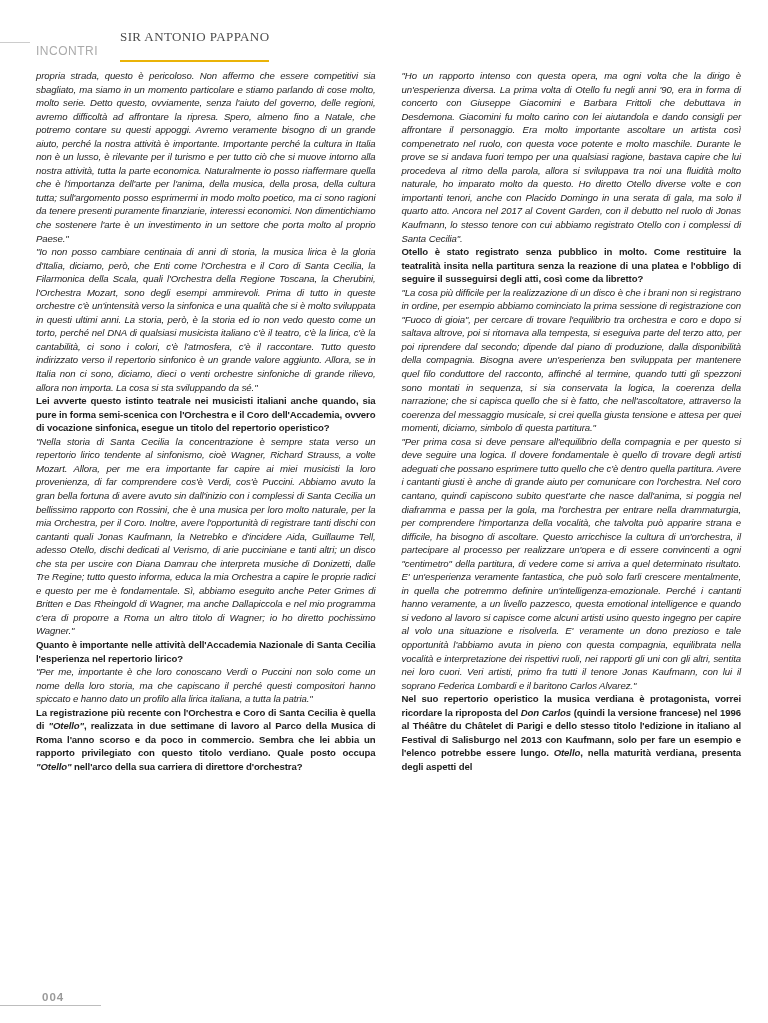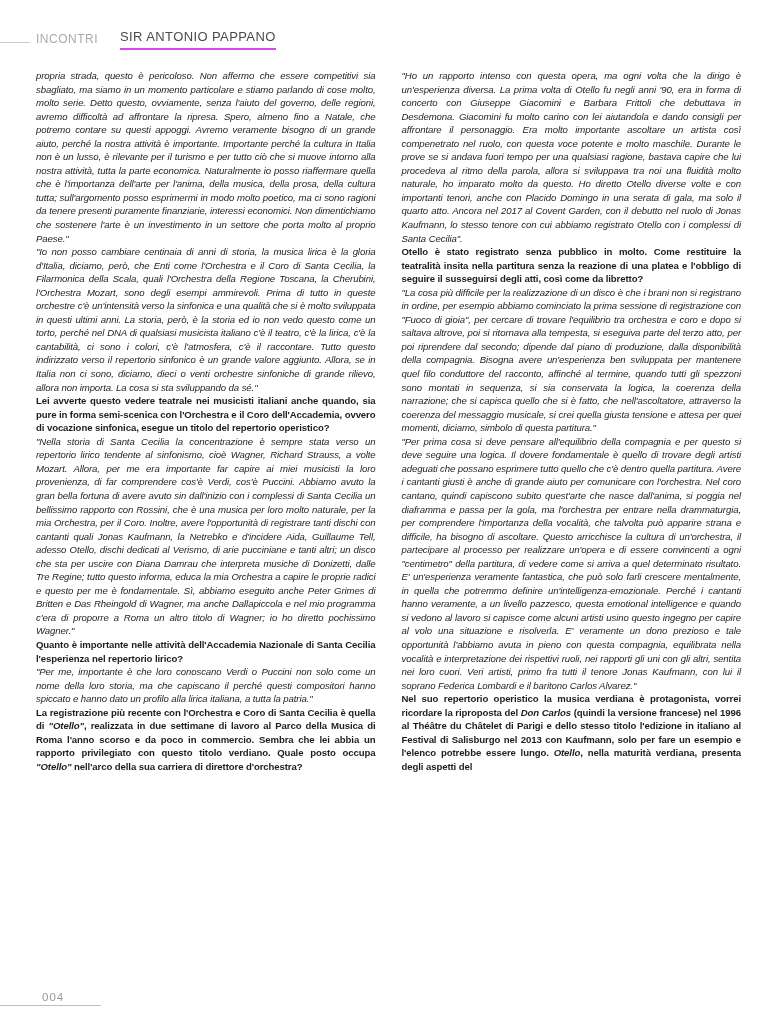--- a/index.html
+++ b/index.html
@@ -9,54 +9,54 @@
     font-family:"Liberation Sans",sans-serif;
     -webkit-font-smoothing:antialiased;
   }
   
   .edge-rule{position:absolute;top:42px;left:0;width:30px;border-top:1px solid #cccccc;}
   .header{position:absolute;top:27px;left:36px;white-space:nowrap;}
   .section-label{
     display:inline-block;color:#aaaaaa;font-size:12px;letter-spacing:.5px;
     margin-right:22px;vertical-align:bottom;padding-bottom:4px;
   }
-  .title-wrap{display:inline-block;border-bottom:2px solid #d946ef;padding-bottom:3px;}
+  .title-wrap{display:inline-block;border-bottom:2px solid #eab308;padding-bottom:15px;font-family:Liberation Serif, serif;}
   .page-title{color:#4b4b4b;font-size:13px;letter-spacing:.4px;}
   
   .cols{
     position:absolute;top:69px;left:36px;right:27px;bottom:40px;
     display:flex;gap:26px;
   }
   .col{flex:1;min-width:0;text-align:justify;
     font-size:9.6px;line-height:13.55px;letter-spacing:-0.1px;color:#1e1e1e;}
   .col p{margin:0;}
   p.a{font-style:italic;}
   p.q{font-weight:bold;}
   .qi{font-style:italic;}
   
   .footer{
     position:absolute;left:0;bottom:17px;width:101px;
-    border-bottom:1px solid #bdbdbd;padding-bottom:2px;
+    border-bottom:1px solid #bdbdbd;padding-bottom:2px;font-weight:bold;
   }
   .page-number{color:#9a9a9a;font-size:11.5px;letter-spacing:1px;padding-left:42px;}
 </style>
 </head>
 <body>
 
 <div class="edge-rule"></div>
 
 <div class="header">
   <span class="section-label">INCONTRI</span><span class="title-wrap"><span class="page-title">SIR ANTONIO PAPPANO</span></span>
 </div>
 
 <div class="cols">
   <div class="col">
       <p class="a"><span>propria strada, questo è pericoloso. Non affermo che essere competitivi sia sbagliato, ma siamo in un momento particolare e stiamo parlando di cose molto, molto serie. Detto questo, ovviamente, senza l'aiuto del governo, delle regioni, avremo difficoltà ad affrontare la ripresa. Spero, almeno fino a Natale, che potremo contare su questi appoggi. Avremo veramente bisogno di un grande aiuto, perché la nostra attività è importante. Importante perché la cultura in Italia non è un lusso, è rilevante per il turismo e per tutto ciò che si muove intorno alla nostra attività, tutta la parte economica. Naturalmente io posso riaffermare quella che è l'importanza dell'arte per l'anima, della musica, della prosa, della cultura tutta; sull'argomento posso esprimermi in modo molto poetico, ma ci sono ragioni da tenere presenti puramente finanziarie, interessi economici. Non dimentichiamo che sostenere l'arte è un investimento in un settore che porta molto al proprio Paese."</span></p>
       <p class="a"><span>"Io non posso cambiare centinaia di anni di storia, la musica lirica è la gloria d'Italia, diciamo, però, che Enti come l'Orchestra e il Coro di Santa Cecilia, la Filarmonica della Scala, quali l'Orchestra della Regione Toscana, la Cherubini, l'Orchestra Mozart, sono degli esempi ammirevoli. Prima di tutto in queste orchestre c'è un'intensità verso la sinfonica e una qualità che si è molto sviluppata in questi ultimi anni. La storia, però, è la storia ed io non vedo questo come un torto, perché nel DNA di qualsiasi musicista italiano c'è il teatro, c'è la lirica, c'è la cantabilità, ci sono i colori, c'è l'atmosfera, c'è il raccontare. Tutto questo indirizzato verso il repertorio sinfonico è un grande valore aggiunto. Allora, se in Italia non ci sono, diciamo, dieci o venti orchestre sinfoniche di grande rilievo, allora non importa. La cosa si sta sviluppando da sé."</span></p>
-      <p class="q"><span>Lei avverte questo vedere teatrale nei musicisti italiani anche quando, sia pure in forma semi-scenica con l'Orchestra e il Coro dell'Accademia, ovvero di vocazione sinfonica, esegue un titolo del repertorio operistico?</span></p>
+      <p class="q"><span>Lei avverte questo istinto teatrale nei musicisti italiani anche quando, sia pure in forma semi-scenica con l'Orchestra e il Coro dell'Accademia, ovvero di vocazione sinfonica, esegue un titolo del repertorio operistico?</span></p>
       <p class="a"><span>"Nella storia di Santa Cecilia la concentrazione è sempre stata verso un repertorio lirico tendente al sinfonismo, cioè Wagner, Richard Strauss, a volte Mozart. Allora, per me era importante far capire ai miei musicisti la loro provenienza, di far comprendere cos'è Verdi, cos'è Puccini. Abbiamo avuto la gran bella fortuna di avere avuto sin dall'inizio con i complessi di Santa Cecilia un bellissimo rapporto con Rossini, che è una musica per loro molto naturale, per la mia Orchestra, per il Coro. Inoltre, avere l'opportunità di registrare tanti dischi con cantanti quali Jonas Kaufmann, la Netrebko e d'incidere Aida, Guillaume Tell, adesso Otello, dischi dedicati al Verismo, di arie pucciniane e tanti altri; un disco che sta per uscire con Diana Damrau che interpreta musiche di Donizetti, dalle Tre Regine; tutto questo informa, educa la mia Orchestra a capire le proprie radici e questo per me è fondamentale. Sì, abbiamo eseguito anche Peter Grimes di Britten e Das Rheingold di Wagner, ma anche Dallapiccola e nel mio programma c'era di proporre a Roma un altro titolo di Wagner; io ho diretto pochissimo Wagner."</span></p>
       <p class="q"><span>Quanto è importante nelle attività dell'Accademia Nazionale di Santa Cecilia l'esperienza nel repertorio lirico?</span></p>
       <p class="a"><span>"Per me, importante è che loro conoscano Verdi o Puccini non solo come un nome della loro storia, ma che capiscano il perché questi compositori hanno spiccato e hanno dato un profilo alla lirica italiana, a tutta la patria."</span></p>
       <p class="q"><span>La registrazione più recente con l'Orchestra e Coro di Santa Cecilia è quella di </span><span class="qi">"Otello"</span><span>, realizzata in due settimane di lavoro al Parco della Musica di Roma l'anno scorso e da poco in commercio. Sembra che lei abbia un rapporto privilegiato con questo titolo verdiano. Quale posto occupa </span><span class="qi">"Otello"</span><span> nell'arco della sua carriera di direttore d'orchestra?</span></p>
     </div>
   <div class="col">
       <p class="a"><span>"Ho un rapporto intenso con questa opera, ma ogni volta che la dirigo è un'esperienza diversa. La prima volta di Otello fu negli anni '90, era in forma di concerto con Giuseppe Giacomini e Barbara Frittoli che debuttava in Desdemona. Giacomini fu molto carino con lei aiutandola e dando consigli per affrontare il personaggio. Era molto importante ascoltare un artista così compenetrato nel ruolo, con questa voce potente e molto maschile. Durante le prove se si andava fuori tempo per una qualsiasi ragione, bastava capire che lui procedeva al ritmo della parola, allora si sviluppava tra noi una fluidità molto naturale, ho imparato molto da questo. Ho diretto Otello diverse volte e con importanti tenori, anche con Placido Domingo in una serata di gala, ma solo il quarto atto. Ancora nel 2017 al Covent Garden, con il debutto nel ruolo di Jonas Kaufmann, lo stesso tenore con cui abbiamo registrato Otello con i complessi di Santa Cecilia".</span></p>
       <p class="q"><span>Otello è stato registrato senza pubblico in molto. Come restituire la teatralità insita nella partitura senza la reazione di una platea e l'obbligo di seguire il susseguirsi degli atti, così come da libretto?</span></p>
       <p class="a"><span>"La cosa più difficile per la realizzazione di un disco è che i brani non si registrano in ordine, per esempio abbiamo cominciato la prima sessione di registrazione con "Fuoco di gioia", per cercare di trovare l'equilibrio tra orchestra e coro e dopo si saltava altrove, poi si ritornava alla tempesta, si eseguiva parte del terzo atto, per poi riprendere dal secondo; dipende dal piano di produzione, dalla disponibilità della compagnia. Bisogna avere un'esperienza ben sviluppata per mantenere quel filo conduttore del racconto, affinché al termine, quando tutti gli spezzoni sono montati in sequenza, si sia conservata la logica, la coerenza della narrazione; che si capisca quello che si è fatto, che nell'ascoltatore, attraverso la coerenza del messaggio musicale, si crei quella giusta tensione e attesa per quei momenti, diciamo, simbolo di questa partitura."</span></p>
       <p class="a"><span>"Per prima cosa si deve pensare all'equilibrio della compagnia e per questo si deve seguire una logica. Il dovere fondamentale è quello di trovare degli artisti adeguati che possano esprimere tutto quello che c'è dentro quella partitura. Avere i cantanti giusti è anche di grande aiuto per comunicare con l'orchestra. Nel coro cantano, quindi capiscono subito quest'arte che nasce dall'anima, si poggia nel diaframma e passa per la gola, ma l'orchestra per entrare nella drammaturgia, per comprendere l'importanza della vocalità, che talvolta può apparire strana e difficile, ha bisogno di ascoltare. Questo arricchisce la cultura di un'orchestra, il partecipare al processo per realizzare un'opera e di essere convincenti a ogni "centimetro" della partitura, di vedere come si arriva a quel determinato risultato. E' un'esperienza veramente fantastica, che può solo farli crescere mentalmente, in quella che potremmo definire un'intelligenza-emozionale. Perché i cantanti hanno veramente, a un livello pazzesco, questa emotional intelligence e quando si vedono al lavoro si capisce come alcuni artisti usino questo ingegno per capire al volo una situazione e risolverla. E' veramente un dono prezioso e tale opportunità l'abbiamo avuta in pieno con questa compagnia, equilibrata nella vocalità e interpretazione dei rispettivi ruoli, nei rapporti gli uni con gli altri, sentita nei loro cuori. Veri artisti, primo fra tutti il tenore Jonas Kaufmann, con lui il soprano Federica Lombardi e il baritono Carlos Alvarez."</span></p>

